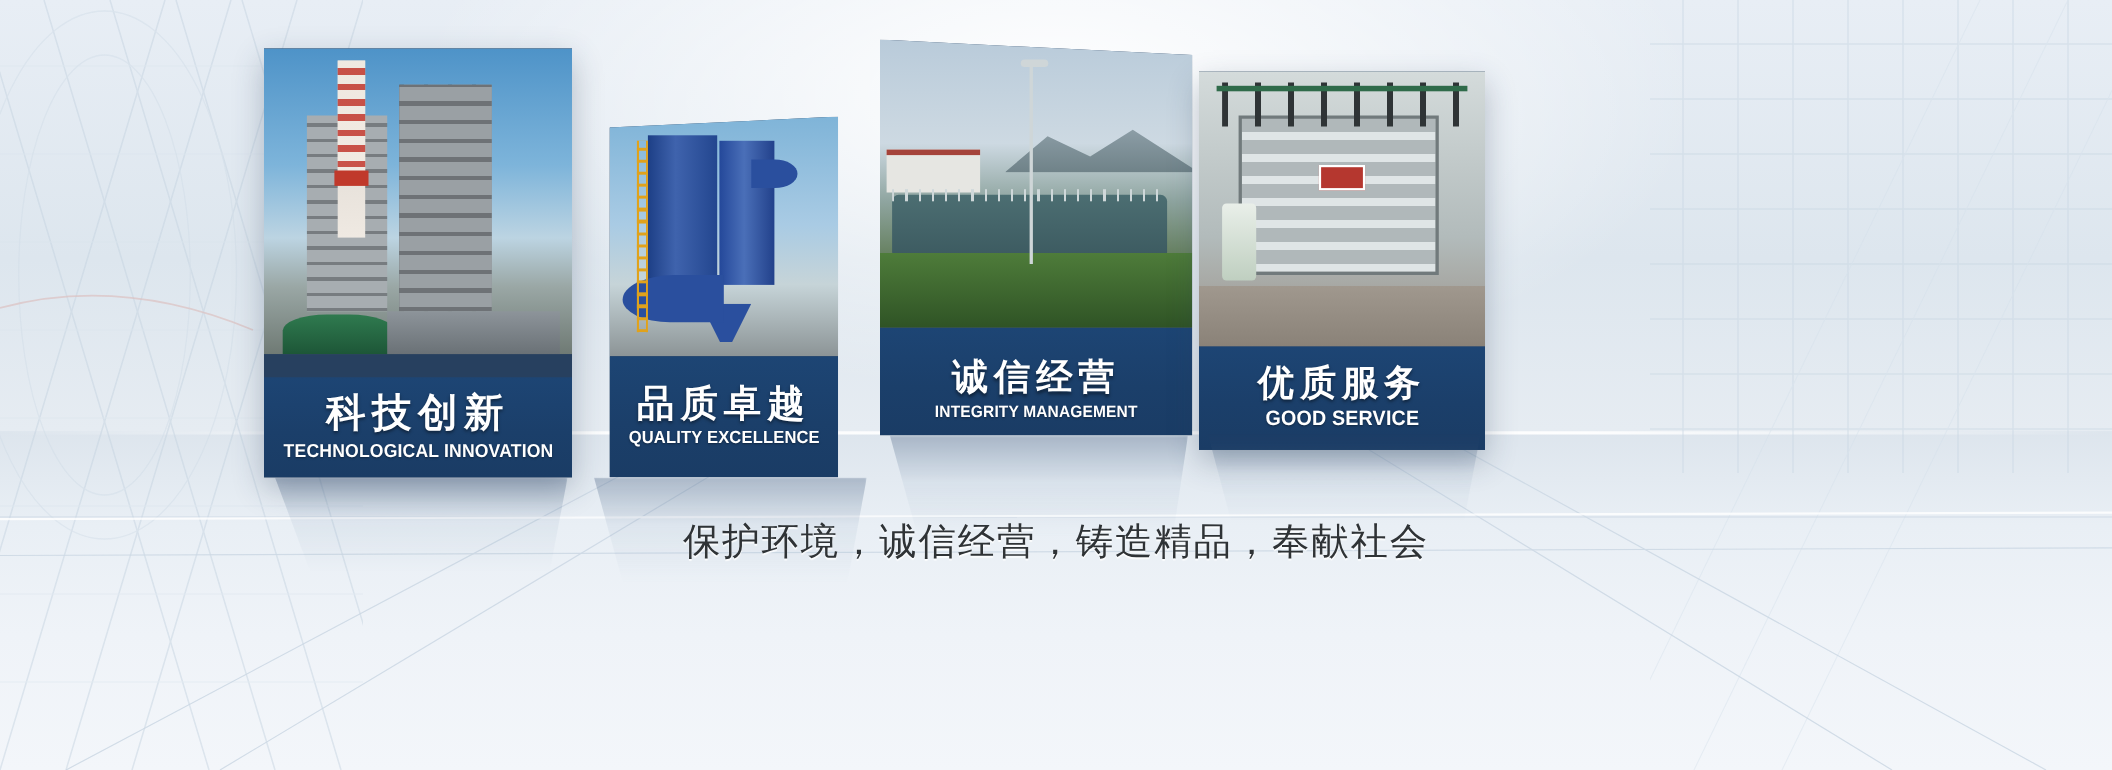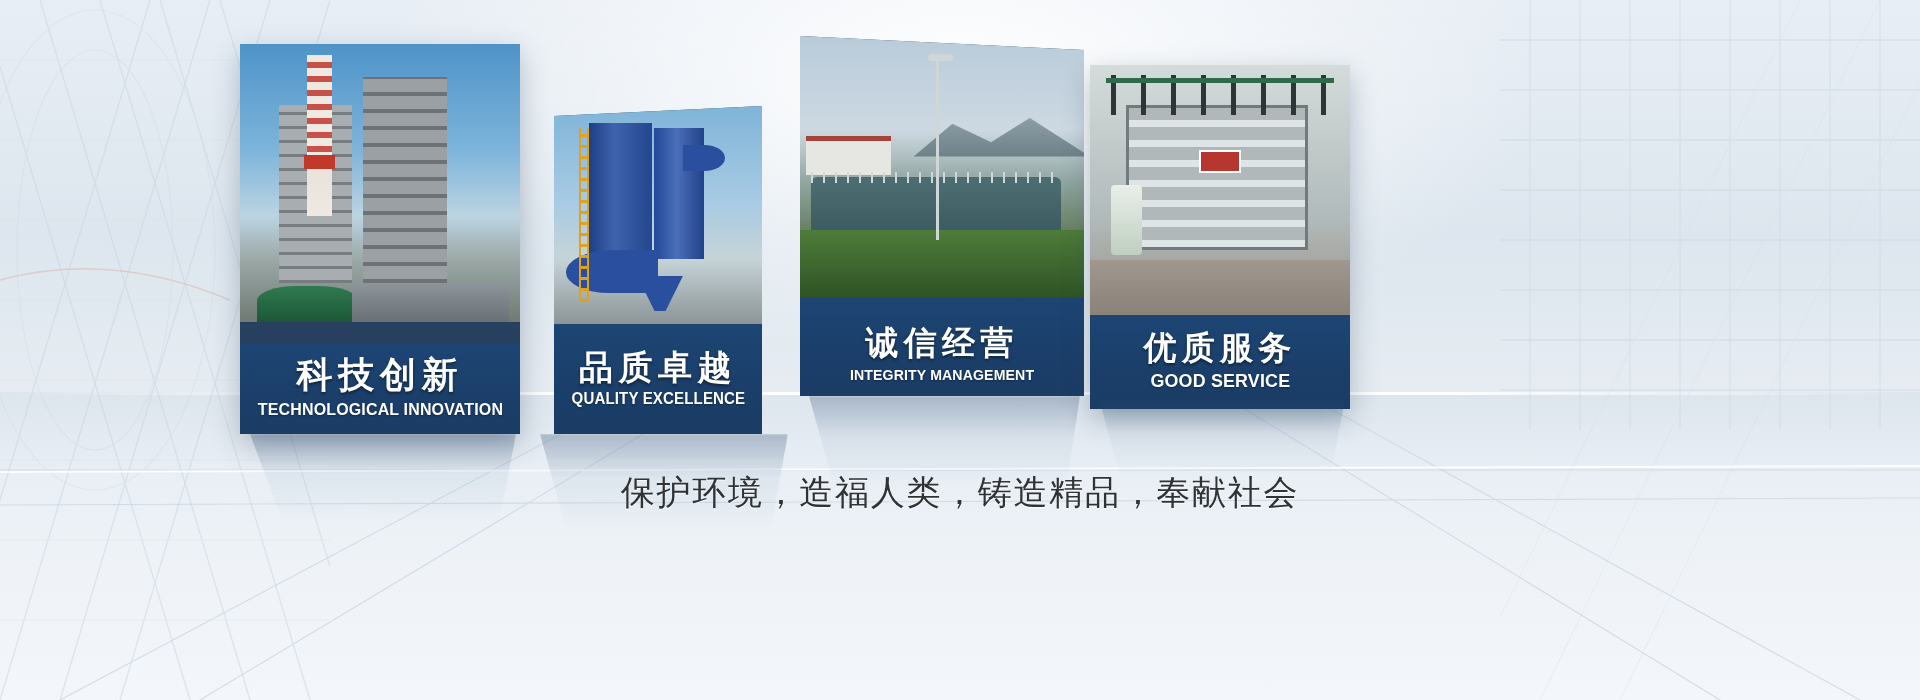--- a/index.html
+++ b/index.html
@@ -340,15 +340,15 @@
         <div class="en">GOOD SERVICE</div>
       </div>
     </div>
 
     <div class="reflect" id="ref-1"></div>
     <div class="reflect" id="ref-2"></div>
     <div class="reflect" id="ref-3"></div>
     <div class="reflect" id="ref-4"></div>
   </div>
 
-  <div class="tagline">保护环境，造福人类，铸造精品，奉献社会</div>
+  <div class="tagline">保护环境，诚信经营，铸造精品，奉献社会</div>
 
 </div>
 
 </body></html>

